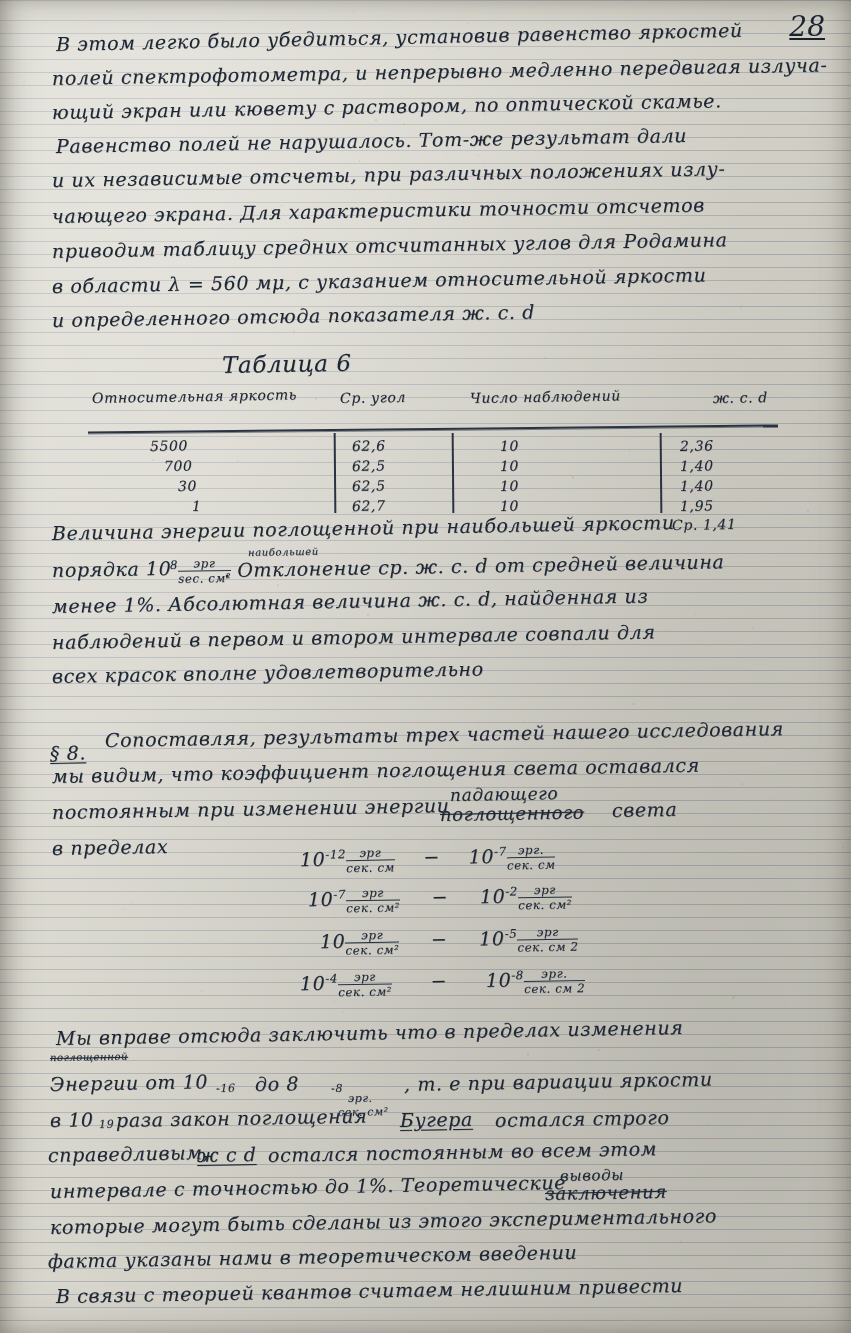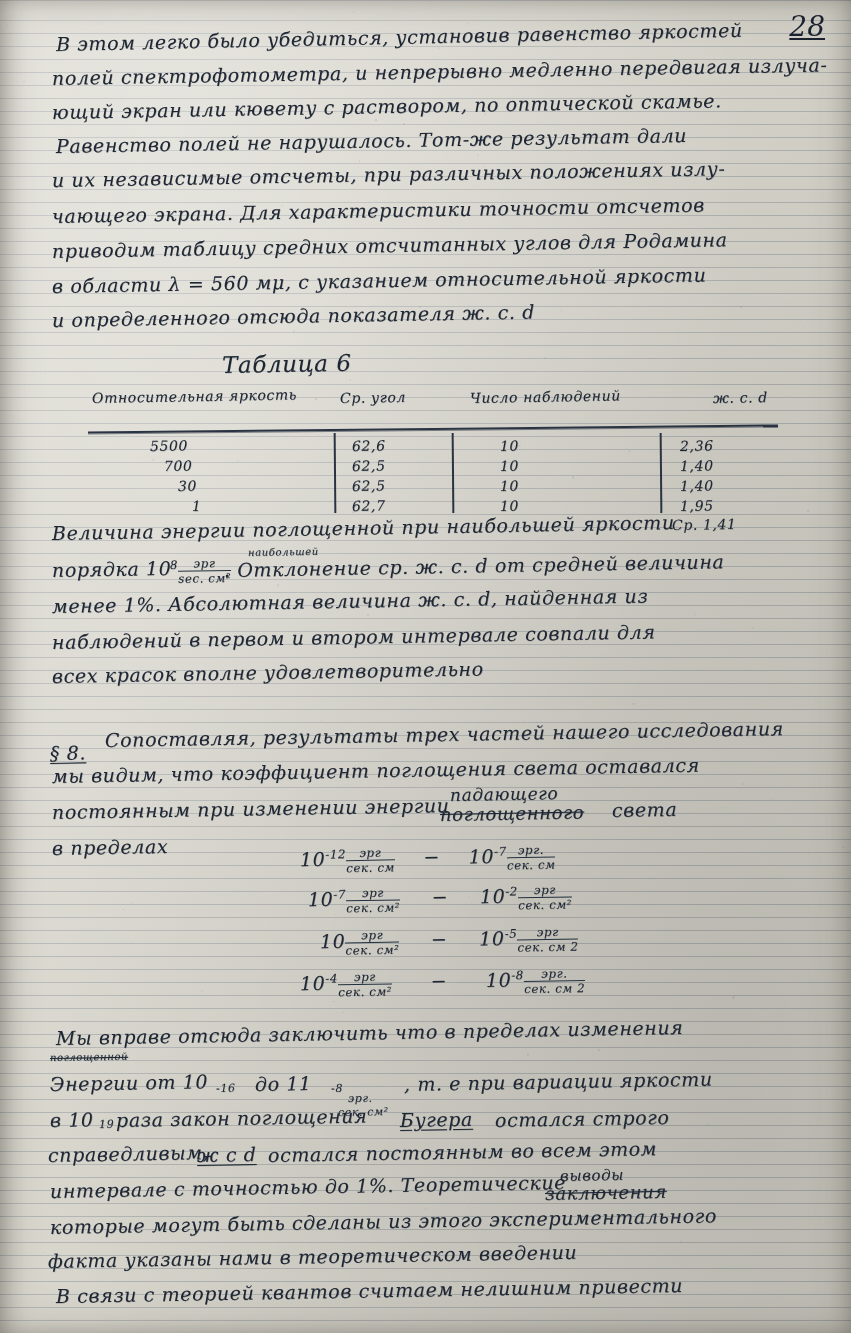--- a/index.html
+++ b/index.html
@@ -186,21 +186,21 @@
       <div class="hw" style="left: 300px; top: 848px; transform: rotate(-1deg);">10<span class="sup">-12</span><span class="frac"><span class="num">эрг</span><span class="den">сек. см</span></span><span style="display:inline-block;width:74px;text-align:center;">−</span>10<span class="sup">-7</span><span class="frac"><span class="num">эрг.</span><span class="den">сек. см</span></span></div>
       <div class="hw" style="left: 308px; top: 888px; transform: rotate(-1deg);">10<span class="sup">-7</span><span class="frac"><span class="num">эрг</span><span class="den">сек. см²</span></span><span style="display:inline-block;width:80px;text-align:center;">−</span>10<span class="sup">-2</span><span class="frac"><span class="num">эрг</span><span class="den">сек. см²</span></span></div>
       <div class="hw" style="left: 320px; top: 930px; transform: rotate(-1deg);">10<span class="sup"></span><span class="frac"><span class="num">эрг</span><span class="den">сек. см²</span></span><span style="display:inline-block;width:80px;text-align:center;">−</span>10<span class="sup">-5</span><span class="frac"><span class="num">эрг</span><span class="den">сек. см 2</span></span></div>
       <div class="hw" style="left: 300px; top: 972px; transform: rotate(-1deg);">10<span class="sup">-4</span><span class="frac"><span class="num">эрг</span><span class="den">сек. см²</span></span><span style="display:inline-block;width:94px;text-align:center;">−</span>10<span class="sup">-8</span><span class="frac"><span class="num">эрг.</span><span class="den">сек. см 2</span></span></div>
     </div>
 
   <div id="conclusion-lines">
       <div class="hw" style="left: 56px; top: 1027px; font-size: 19px; transform: rotate(-1deg);">Мы вправе отсюда заключить что в пределах изменения</div>
       <div class="hw strike" style="left: 50px; top: 1052px; font-size: 10px; transform: rotate(-1deg);">поглощенной</div>
       <div class="hw" style="left: 50px; top: 1073px; font-size: 19px; transform: rotate(-1deg);">Энергии от 10</div>
-      <div class="hw" style="left: 255px; top: 1073px; font-size: 19px; transform: rotate(-1deg);">до 11</div>
+      <div class="hw" style="left: 255px; top: 1073px; font-size: 19px; transform: rotate(-1deg);">до 8</div>
       <div class="hw" style="left: 404px; top: 1073px; font-size: 19px; transform: rotate(-1deg);">, т. е при вариации яркости</div>
       <div class="hw" style="left: 50px; top: 1109px; font-size: 19px; transform: rotate(-1deg);">в 10</div>
       <div class="hw" style="left: 116px; top: 1109px; font-size: 19px; transform: rotate(-1deg);">раза  закон поглощения</div>
       <div class="hw u" style="left: 400px; top: 1109px; font-size: 19px; transform: rotate(-1deg);">Бугера</div>
       <div class="hw" style="left: 495px; top: 1109px; font-size: 19px; transform: rotate(-1deg);">остался строго</div>
       <div class="hw" style="left: 48px; top: 1144px; font-size: 19px; transform: rotate(-1deg);">справедливым,</div>
       <div class="hw u" style="left: 197px; top: 1144px; font-size: 19px; transform: rotate(-1deg);">ж с d</div>
       <div class="hw" style="left: 268px; top: 1144px; font-size: 19px; transform: rotate(-1deg);">остался постоянным во всем этом</div>
       <div class="hw" style="left: 50px; top: 1180px; font-size: 19px; transform: rotate(-1deg);">интервале с точностью до 1%. Теоретические</div>
       <div class="hw strike" style="left: 545px; top: 1183px; font-size: 18px; transform: rotate(-1deg);">заключения</div>

